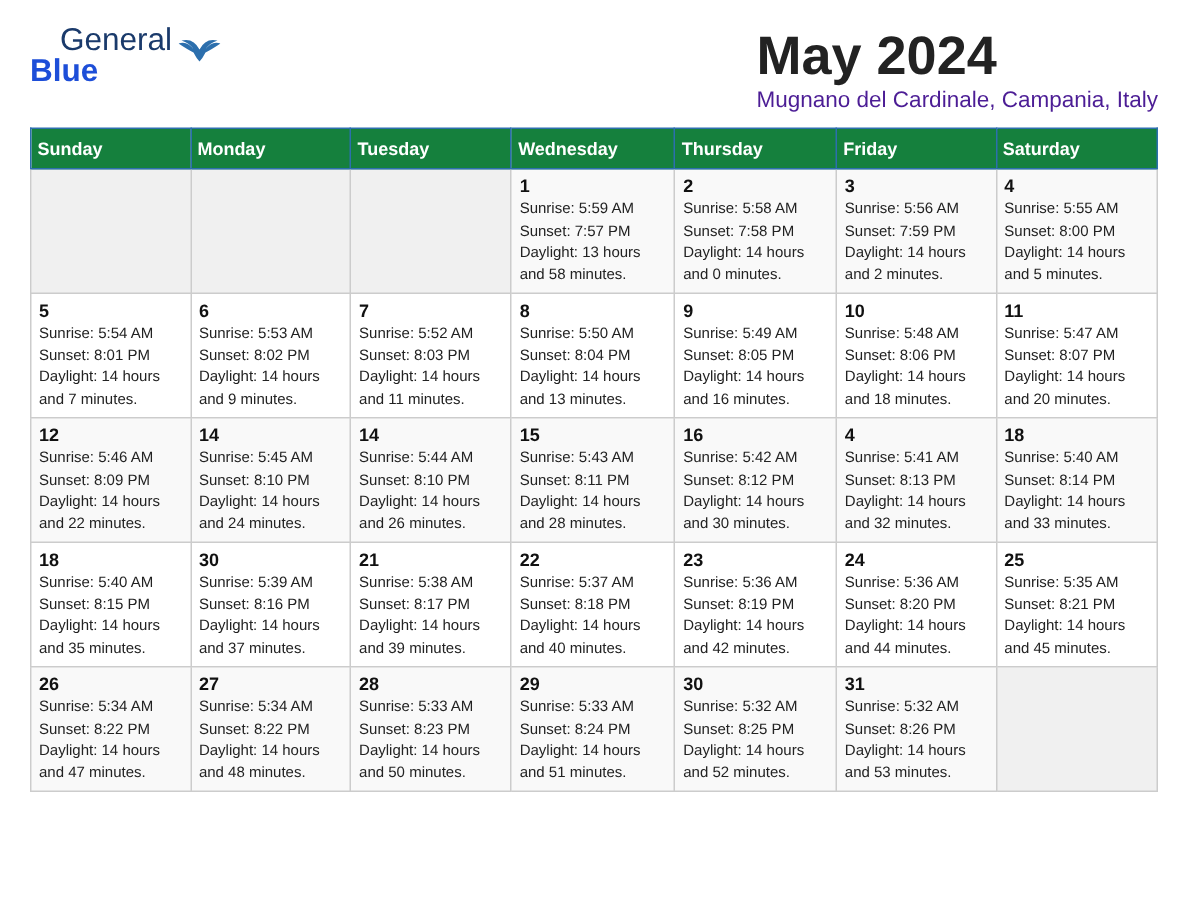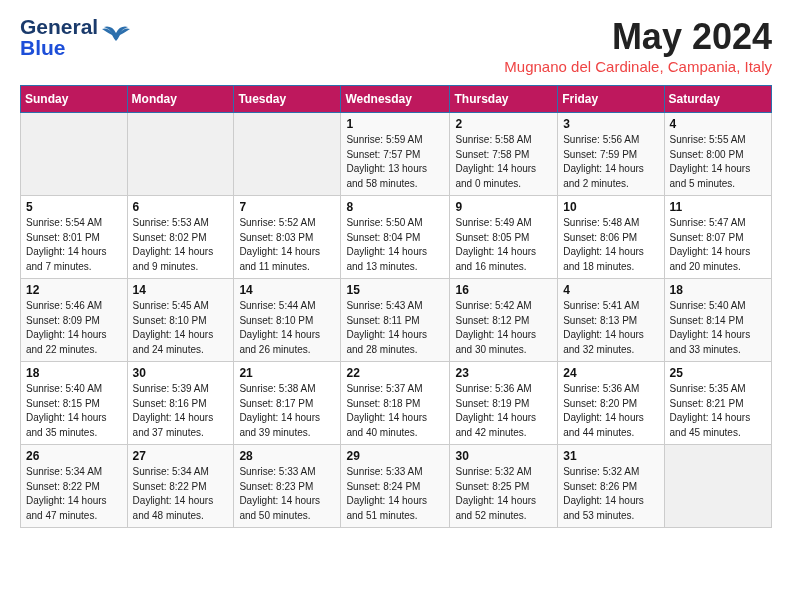--- a/index.html
+++ b/index.html
@@ -15,39 +15,38 @@
       justify-content: space-between;
       align-items: flex-start;
       margin-bottom: 10px;
     }
     .logo {
       display: flex;
       flex-direction: column;
       align-items: flex-start;
     }
     .title-area {
-      text-align: right;
+      text-align: left;
     }
     .month-title {
       font-size: 36px;
       font-weight: bold;
       color: #222;
     }
     .location {
       font-size: 15px;
-      color: #ef4444;
-      margin-left: 36px;
+      color: #4c1d95;
     }
     .calendar {
       width: 100%;
       border-collapse: collapse;
       font-size: 10.5px;
     }
     .calendar thead tr th {
-      background-color: #be185d;
+      background-color: #15803d;
       color: #fff;
       padding: 6px 4px;
       text-align: left;
       font-size: 12px;
       font-weight: bold;
       border: 1px solid #2c6fad;
     }
     .calendar tbody tr td {
       vertical-align: top;
       border: 1px solid #ccc;
@@ -74,21 +73,21 @@
       background: #f0f0f0 !important;
     }
   </style>
 </head>
 <body>
 
 <div class="header">
   <div class="logo">
     <div style="display:flex;align-items:center;gap:2px;">
       <div style="display:flex;flex-direction:column;line-height:1;">
-        <span style="font-size:21px;font-weight:bold;color:#1a3a6b;">General</span>
+        <span style="font-size:21px;font-weight:normal;color:#1a3a6b;margin-left:20px;">General</span>
         <span style="font-size:21px;font-weight:bold;color:#1d4ed8;">Blue</span>
       </div>
       <div style="margin-left:2px;margin-top:-4px;">
         <svg width="28" height="20" viewBox="0 0 28 20">
           <path d="M14 10 Q18 2 26 4 Q20 6 18 10 Q22 4 28 6 Q22 10 18 12 Q16 16 14 18 Q12 16 10 12 Q6 10 0 6 Q6 4 10 10 Q8 6 2 4 Q10 2 14 10Z" fill="#2c6fad"></path>
         </svg>
       </div>
     </div>
   </div>
   <div class="title-area">

